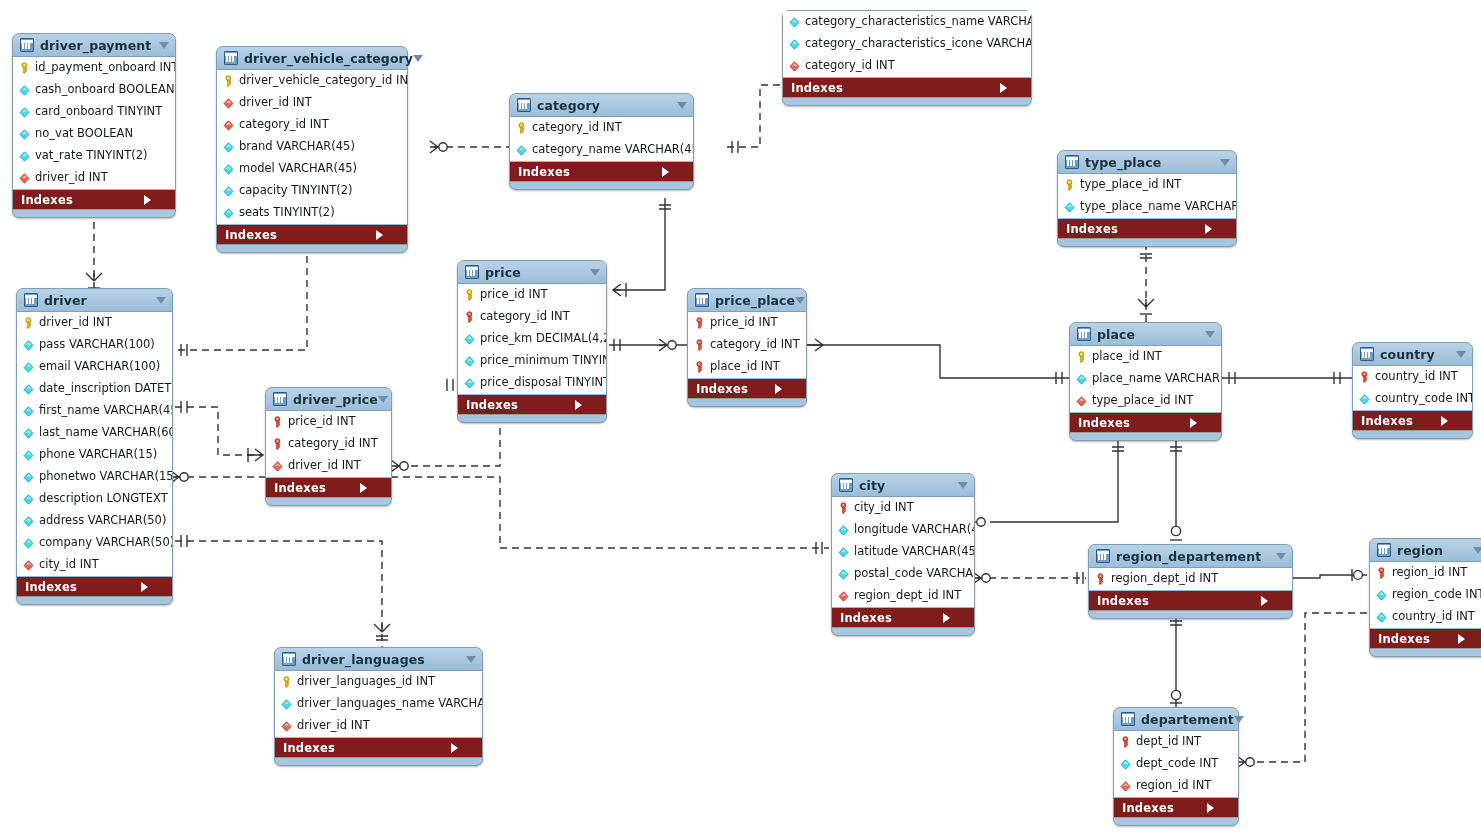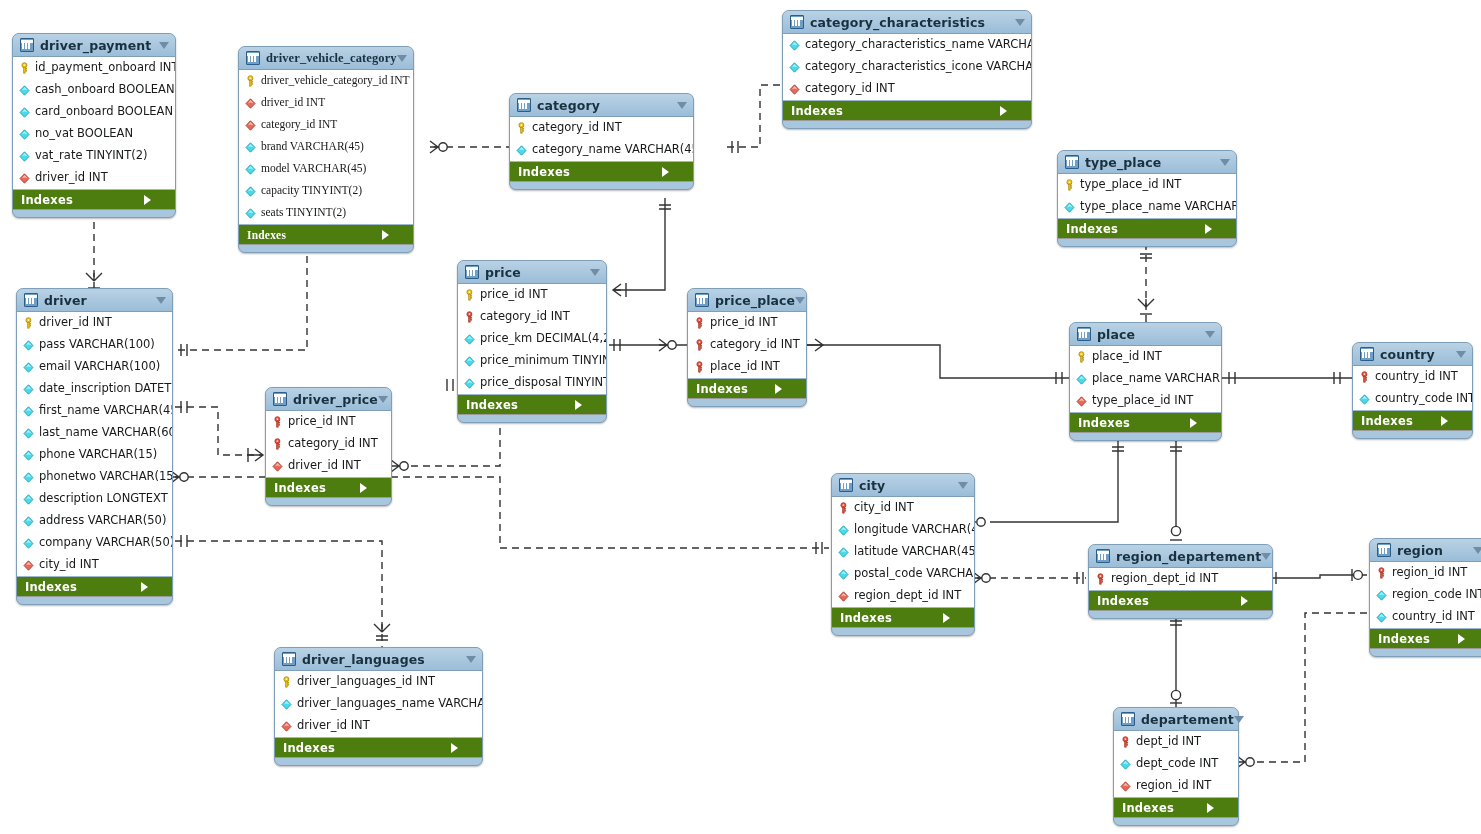--- a/index.html
+++ b/index.html
@@ -58,21 +58,21 @@
   .fld{
     height:22px;display:flex;align-items:center;
     padding-left:5px;white-space:nowrap;overflow:hidden;
   }
   .fld-txt{font-size:11.5px;color:#17191a;line-height:1;}
   .gl{flex:0 0 auto;margin-right:4px;display:block;}
 
   .tbl-idx{
     height:19px;display:flex;align-items:center;
     padding:0 24px 0 8px;
-    background:#4d7c0f;
+    background:#7f1d1d;
     border-bottom:1px solid #9a9a9a;
     text-align:right;
   }
   .idx-txt{font-size:11.5px;color:#ffffff;font-weight:bold;letter-spacing:.2px;}
   .idx-arrow{
     margin-left:auto;width:0;height:0;
     border-top:5px solid transparent;border-bottom:5px solid transparent;
     border-left:7px solid #ffffff;
   }
 </style>
@@ -217,21 +217,21 @@
               <path d="M6.5 1.8 L11 6.5 L6.5 11.2 L2 6.5 Z" fill="#46dced" stroke="#1f9fb0" stroke-width="0.9"></path>
               <path d="M6.5 3.1 L9.5 6.3 L6.5 5.4 L4 6.3 Z" fill="#ffffff" opacity="0.55"></path>
             </svg>
             <span class="fld-txt">cash_onboard BOOLEAN</span>
           </div>
           <div class="fld">
             <svg width="13" height="13" viewBox="0 0 13 13" class="gl">
               <path d="M6.5 1.8 L11 6.5 L6.5 11.2 L2 6.5 Z" fill="#46dced" stroke="#1f9fb0" stroke-width="0.9"></path>
               <path d="M6.5 3.1 L9.5 6.3 L6.5 5.4 L4 6.3 Z" fill="#ffffff" opacity="0.55"></path>
             </svg>
-            <span class="fld-txt">card_onboard BOOLEAN</span>
+            <span class="fld-txt">card_onboard TINYINT</span>
           </div>
           <div class="fld">
             <svg width="13" height="13" viewBox="0 0 13 13" class="gl">
               <path d="M6.5 1.8 L11 6.5 L6.5 11.2 L2 6.5 Z" fill="#46dced" stroke="#1f9fb0" stroke-width="0.9"></path>
               <path d="M6.5 3.1 L9.5 6.3 L6.5 5.4 L4 6.3 Z" fill="#ffffff" opacity="0.55"></path>
             </svg>
             <span class="fld-txt">no_vat BOOLEAN</span>
           </div>
           <div class="fld">
             <svg width="13" height="13" viewBox="0 0 13 13" class="gl">
@@ -246,21 +246,21 @@
               <path d="M6.5 3.1 L9.5 6.3 L6.5 5.4 L4 6.3 Z" fill="#ffffff" opacity="0.55"></path>
             </svg>
             <span class="fld-txt">driver_id INT</span>
           </div>
         </div>
         <div class="tbl-idx">
           <span class="idx-txt">Indexes</span>
           <span class="idx-arrow"></span>
         </div>
       </div>
-      <div class="tbl" style="left: 238px; top: 46px; width: 176px; font-family: Liberation Serif, serif;">
+      <div class="tbl" style="left: 216px; top: 46px; width: 192px;">
         <div class="tbl-hd">
           <span class="tbl-ico"></span>
           <span class="tbl-name">driver_vehicle_category</span>
           <span class="tbl-caret"></span>
         </div>
         <div class="tbl-body">
           <div class="fld">
             <svg width="13" height="13" viewBox="0 0 13 13" class="gl">
               <g>
                 <circle cx="6.4" cy="3.2" r="2.5" fill="#f5c518" stroke="#a98600" stroke-width="0.8"></circle>
@@ -312,25 +312,20 @@
             </svg>
             <span class="fld-txt">seats TINYINT(2)</span>
           </div>
         </div>
         <div class="tbl-idx">
           <span class="idx-txt">Indexes</span>
           <span class="idx-arrow"></span>
         </div>
       </div>
       <div class="tbl" style="left: 782px; top: 10px; width: 250px;">
-        <div class="tbl-hd">
-          <span class="tbl-ico"></span>
-          <span class="tbl-name">category_characteristics</span>
-          <span class="tbl-caret"></span>
-        </div>
         <div class="tbl-body">
           <div class="fld">
             <svg width="13" height="13" viewBox="0 0 13 13" class="gl">
               <path d="M6.5 1.8 L11 6.5 L6.5 11.2 L2 6.5 Z" fill="#46dced" stroke="#1f9fb0" stroke-width="0.9"></path>
               <path d="M6.5 3.1 L9.5 6.3 L6.5 5.4 L4 6.3 Z" fill="#ffffff" opacity="0.55"></path>
             </svg>
             <span class="fld-txt">category_characteristics_name VARCHAR(45)</span>
           </div>
           <div class="fld">
             <svg width="13" height="13" viewBox="0 0 13 13" class="gl">
@@ -760,21 +755,21 @@
               <path d="M6.5 3.1 L9.5 6.3 L6.5 5.4 L4 6.3 Z" fill="#ffffff" opacity="0.55"></path>
             </svg>
             <span class="fld-txt">region_dept_id INT</span>
           </div>
         </div>
         <div class="tbl-idx">
           <span class="idx-txt">Indexes</span>
           <span class="idx-arrow"></span>
         </div>
       </div>
-      <div class="tbl" style="left: 1088px; top: 544px; width: 185px;">
+      <div class="tbl" style="left: 1088px; top: 544px; width: 205px;">
         <div class="tbl-hd">
           <span class="tbl-ico"></span>
           <span class="tbl-name">region_departement</span>
           <span class="tbl-caret"></span>
         </div>
         <div class="tbl-body">
           <div class="fld">
             <svg width="13" height="13" viewBox="0 0 13 13" class="gl">
               <g>
                 <circle cx="6.4" cy="3.2" r="2.5" fill="#e8533f" stroke="#a33423" stroke-width="0.8"></circle>

